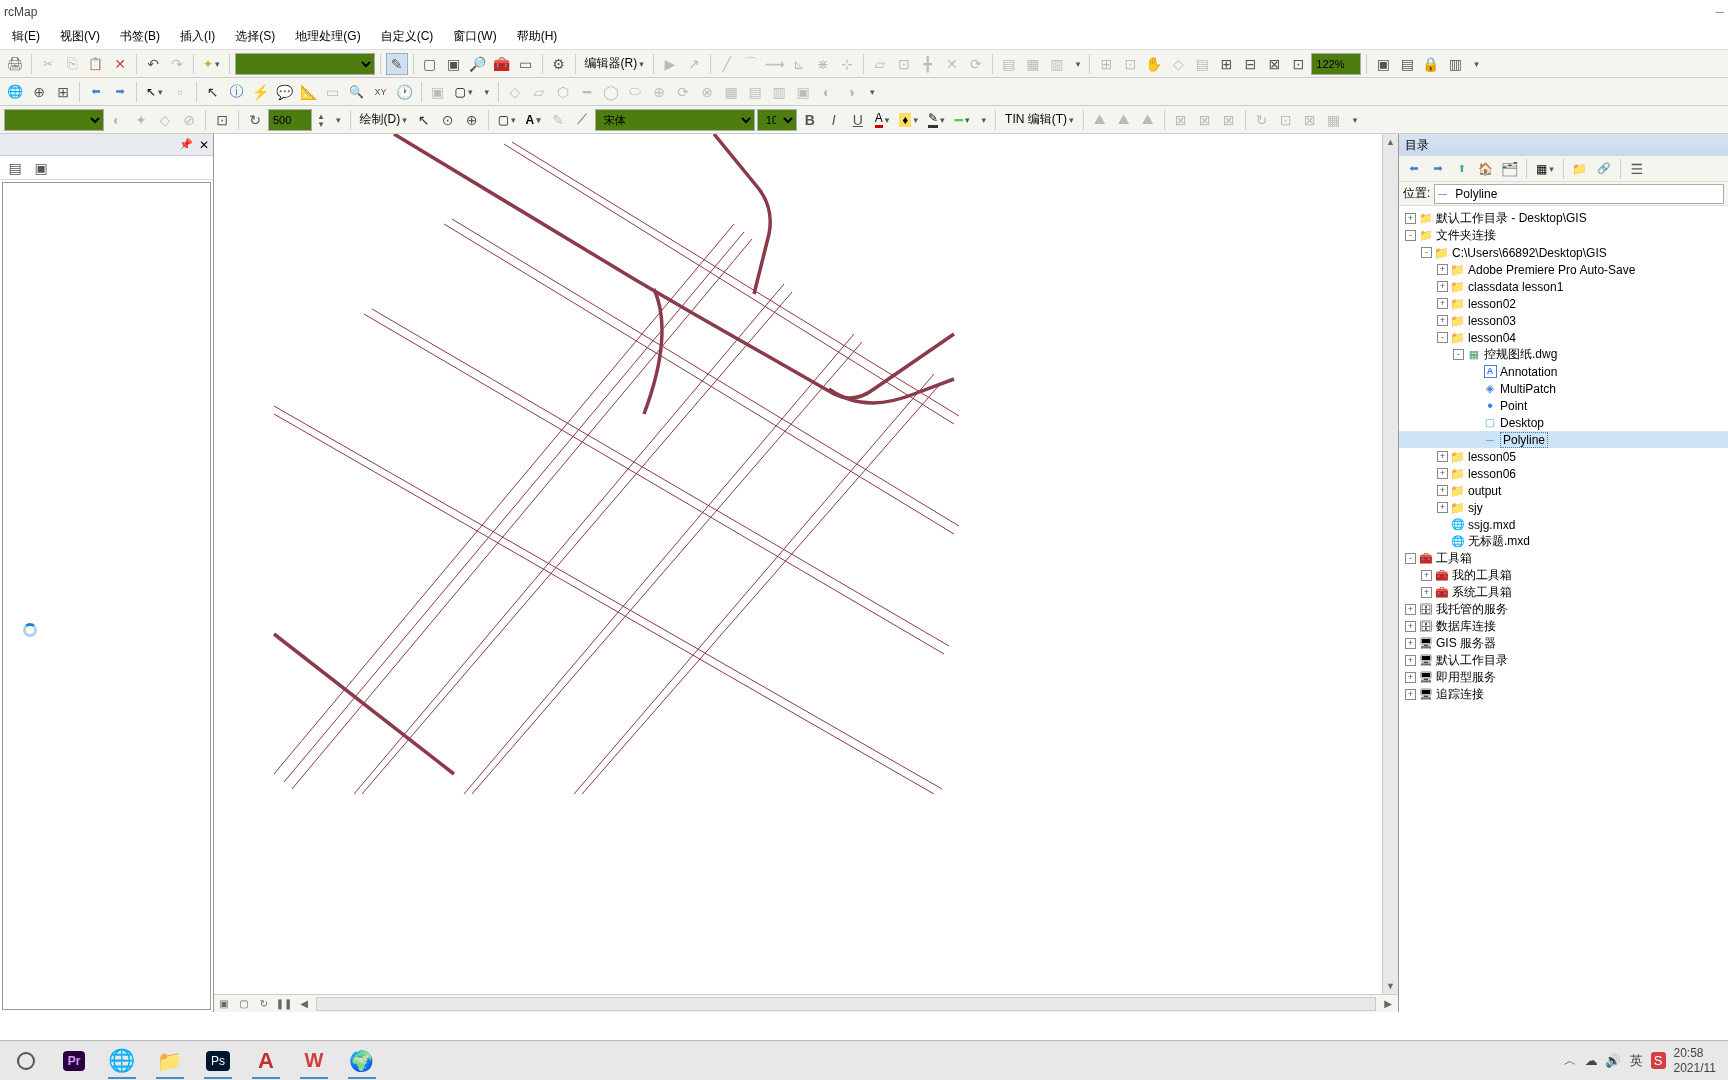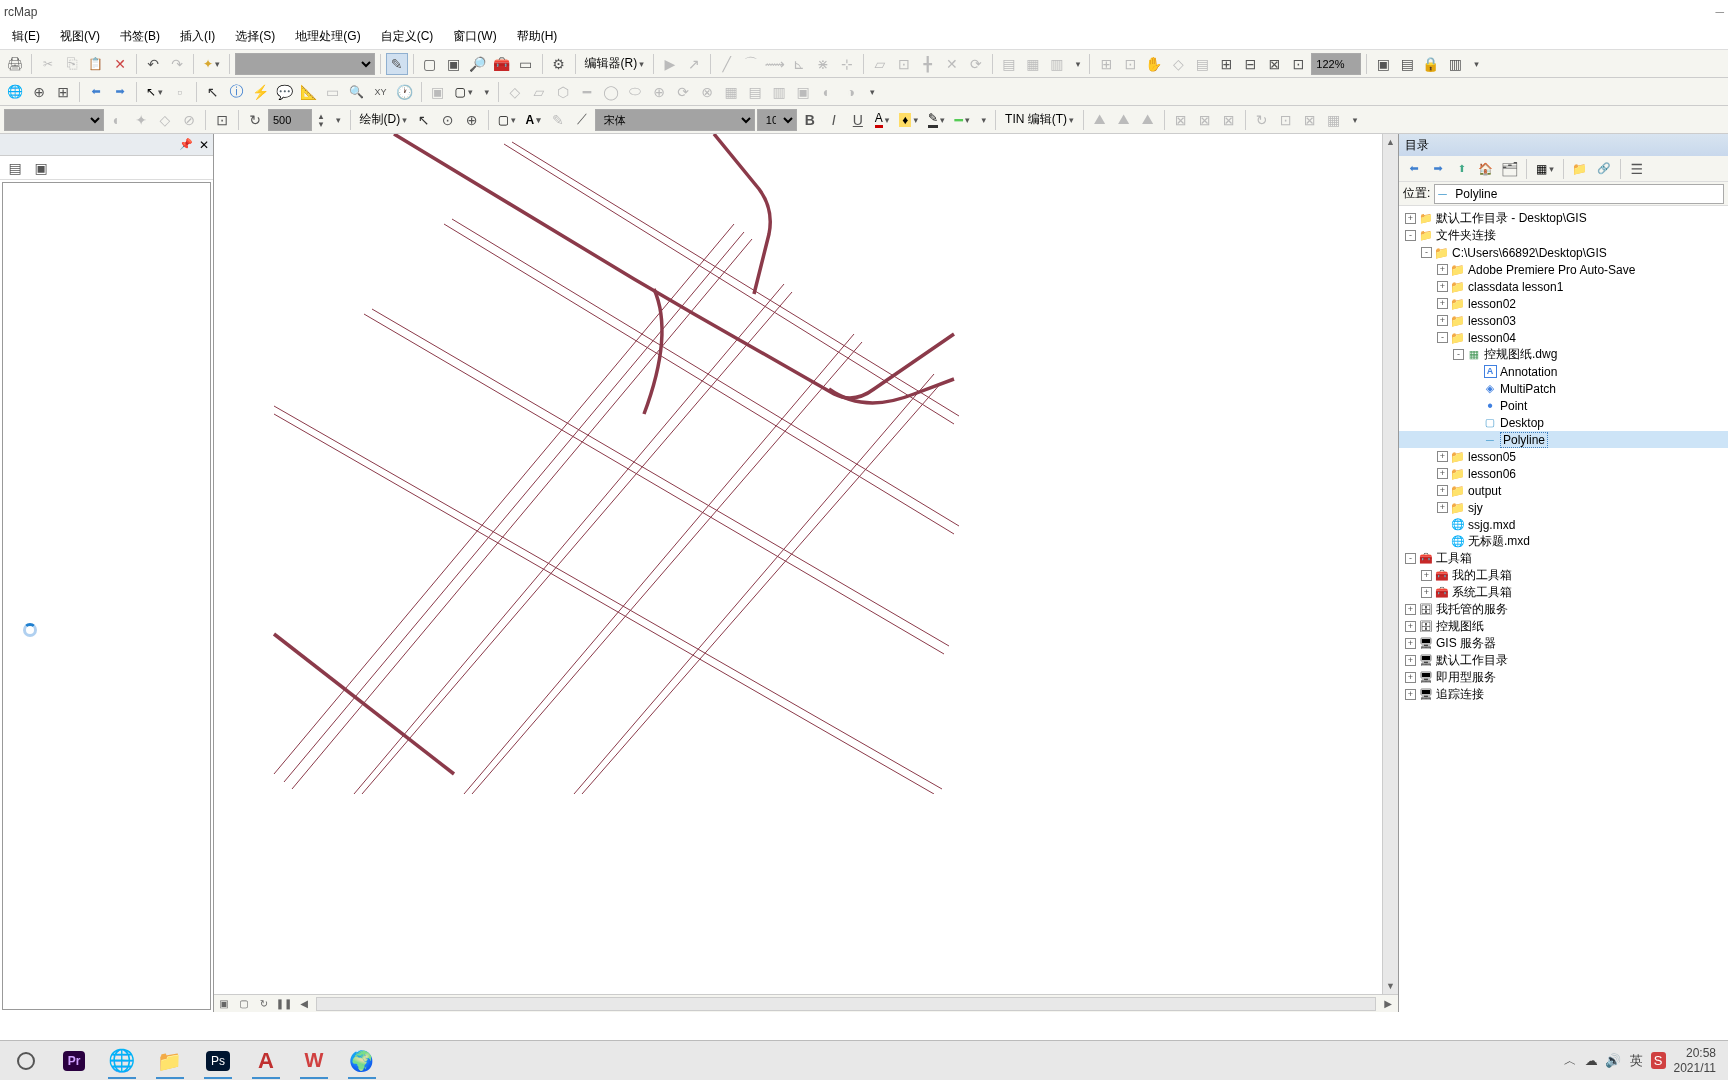--- a/index.html
+++ b/index.html
@@ -9,21 +9,21 @@
 .titlebar .title { color: #444; }
 .titlebar .win-controls { margin-left: auto; display: flex; gap: 20px; color: #888; }
 
 .menubar { height: 26px; background: #fff; display: flex; align-items: center; padding: 0 2px; border-bottom: 1px solid #ddd; }
 .menubar .menu-item { padding: 4px 10px; cursor: pointer; }
 
 .toolbar-row { height: 28px; background: #f5f5f0; display: flex; align-items: center; padding: 2px 4px; border-bottom: 1px solid #ccc; gap: 2px; }
 .tb-btn { width: 22px; height: 22px; display: flex; align-items: center; justify-content: center; border: 1px solid transparent; cursor: pointer; font-size: 14px; color: #555; }
 .tb-btn.disabled { color: #bbb; cursor: default; }
 .tb-sep { width: 1px; height: 20px; background: #ccc; margin: 0 3px; }
-.tb-combo { height: 22px; border: 1px solid #aaa; background: #a3a3a3; padding: 0 4px; font-size: 11px; }
+.tb-combo { height: 22px; border: 1px solid #aaa; background: #4d7c0f; padding: 0 4px; font-size: 11px; }
 .tb-dropdown { display: flex; align-items: center; padding: 0 4px; height: 22px; cursor: pointer; }
 .tb-dropdown::after { content: '▾'; font-size: 9px; margin-left: 2px; color: #555; }
 
 .main-area { display: flex; height: calc(1080px - 24px - 26px - 28px - 28px - 28px - 40px - 28px); }
 
 .left-panel { width: 214px; background: #fff; border-right: 1px solid #999; display: flex; flex-direction: column; }
 .panel-header { height: 22px; background: #e8ecf0; display: flex; align-items: center; padding: 0 4px; border-bottom: 1px solid #ccc; }
 .panel-header .pin { margin-left: auto; cursor: pointer; font-size: 11px; }
 .panel-header .close { margin-left: 6px; cursor: pointer; }
 .panel-toolbar { height: 24px; display: flex; align-items: center; padding: 2px 4px; gap: 4px; border-bottom: 1px solid #ddd; }
@@ -70,21 +70,21 @@
 .db-icon::before { content: '🗄'; font-size: 11px; }
 .server-icon::before { content: '🖥'; font-size: 11px; }
 
 .bottom-bar { height: 28px; background: #fff; }
 
 .taskbar { position: fixed; bottom: 0; left: 0; right: 0; height: 40px; background: #e8e8e8; display: flex; align-items: center; padding: 0 4px; border-top: 1px solid #bbb; }
 .taskbar .task-btn { width: 44px; height: 36px; display: flex; align-items: center; justify-content: center; cursor: pointer; margin-right: 4px; position: relative; }
 .taskbar .task-btn.active::after { content: ''; position: absolute; bottom: 0; left: 8px; right: 8px; height: 2px; background: #4090d0; }
 .tray { margin-left: auto; display: flex; align-items: center; gap: 8px; color: #444; font-size: 11px; padding-right: 8px; }
 .tray-icon { font-size: 13px; cursor: pointer; }
-.clock { text-align: right; line-height: 1.2; font-size: 11px; }
+.clock { text-align: left; line-height: 1.2; font-size: 11px; }
 
 
 .ico-print::before{content:'🖨';font-size:13px;}
 .ico-cut::before{content:'✂';font-size:12px;}
 .ico-copy::before{content:'⎘';}
 .ico-paste::before{content:'📋';font-size:12px;}
 .ico-del::before{content:'✕';color:#c44;}
 .ico-undo::before{content:'↶';}
 .ico-redo::before{content:'↷';}
 .ico-plus::before{content:'✦';color:#d8a830;}
@@ -533,21 +533,21 @@
         <div class="tree-row">
           <span class="tree-spacer" style="width: 4px;"></span>
           <span class="tree-toggle">+</span>
           <span class="tree-icon db-icon"></span>
           <span>我托管的服务</span>
         </div>
         <div class="tree-row">
           <span class="tree-spacer" style="width: 4px;"></span>
           <span class="tree-toggle">+</span>
           <span class="tree-icon db-icon"></span>
-          <span>控规图纸</span>
+          <span>数据库连接</span>
         </div>
         <div class="tree-row">
           <span class="tree-spacer" style="width: 4px;"></span>
           <span class="tree-toggle">+</span>
           <span class="tree-icon server-icon"></span>
           <span>GIS 服务器</span>
         </div>
         <div class="tree-row">
           <span class="tree-spacer" style="width: 4px;"></span>
           <span class="tree-toggle">+</span>

